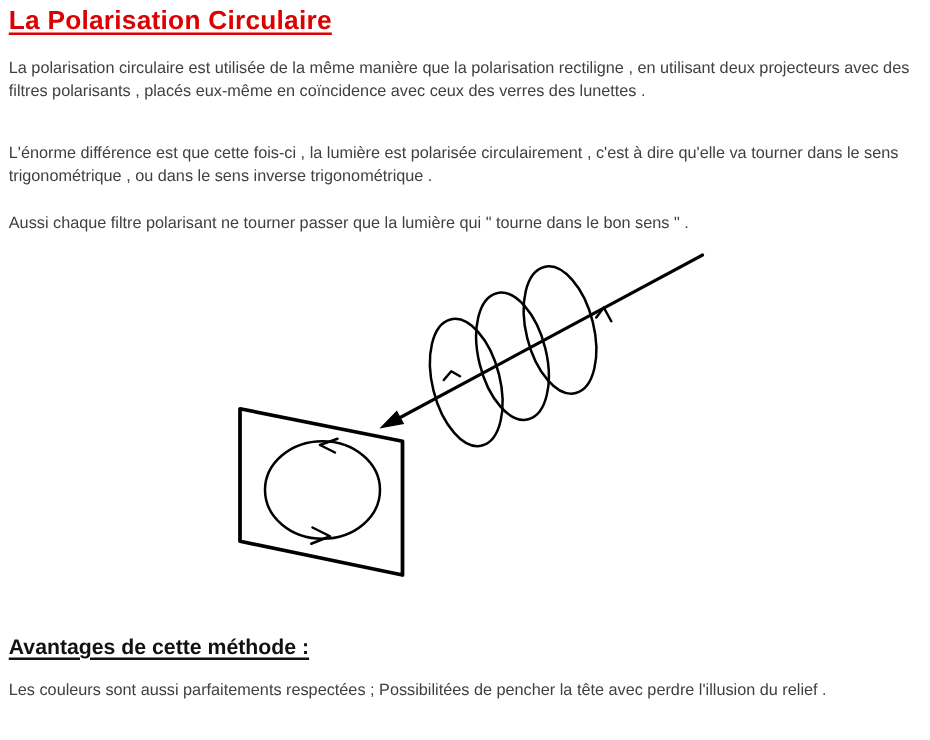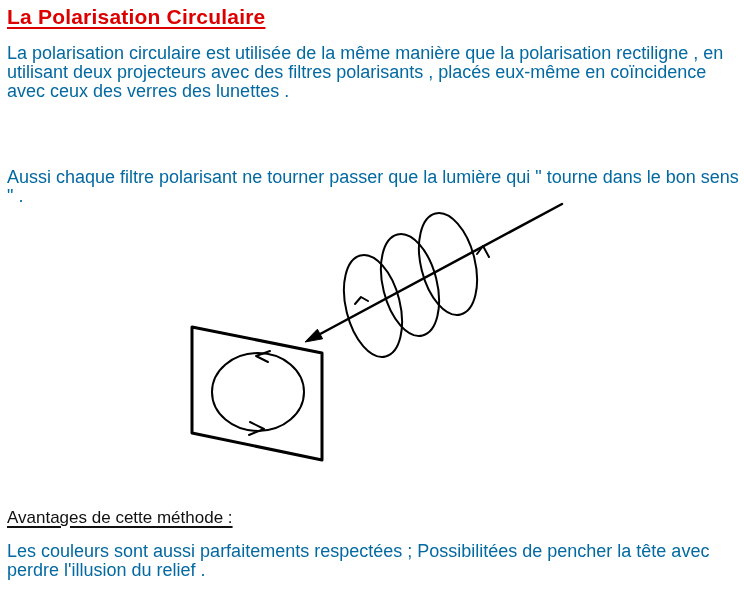--- a/index.html
+++ b/index.html
@@ -27,34 +27,34 @@
     text-decoration: underline;
     text-decoration-thickness: 2px;
     text-underline-offset: 3px;
     letter-spacing: 0.2px;
   }
   .para {
     position: absolute;
     left: 7px;
     width: 735px;
     margin: 0;
-    font-size: 18px;
+    font-size: 13px;
     line-height: 19px;
-    color: #0369a1;
+    color: #404040;
   }
   .para-1 { top: 44px; }
   .para-2 { top: 112px; }
   .para-3 { top: 168px; }
   .section-heading {
     position: absolute;
     top: 508px;
     left: 7px;
     margin: 0;
     font-size: 17px;
-    font-weight: normal;
+    font-weight: bold;
     color: #111111;
     text-decoration: underline;
     text-decoration-thickness: 2px;
     text-underline-offset: 3px;
     text-align: center;
   }
   .para-4 { top: 542px; }
   .diagram-svg {
     position: absolute;
     top: 0;
@@ -72,20 +72,21 @@
 </style>
 </head>
 <body>
 
 <div class="page">
 
   <h1 class="page-title">La Polarisation Circulaire</h1>
 
   <p class="para para-1">La polarisation circulaire est utilisée de la même manière que la polarisation rectiligne , en utilisant deux projecteurs avec des filtres polarisants , placés eux-même en coïncidence avec ceux des verres des lunettes .</p>
 
+  <p class="para para-2">L'énorme différence est que cette fois-ci , la lumière est polarisée circulairement , c'est à dire qu'elle va tourner dans le sens trigonométrique , ou dans le sens inverse trigonométrique .</p>
 
   <p class="para para-3">Aussi chaque filtre polarisant ne tourner passer que la lumière qui  " tourne dans le bon sens " .</p>
 
   <svg class="diagram-svg" viewBox="0 0 744 592" aria-hidden="true">
 
     <polygon class="stroke" stroke-width="3" fill="#ffffff" points="192,327 322,353 322,460 192,433"></polygon>
 
     <ellipse class="stroke" stroke-width="2" cx="258" cy="392" rx="46" ry="39"></ellipse>
 
     <polyline class="stroke" stroke-width="2" points="270,351 256,356 268,362"></polyline>

